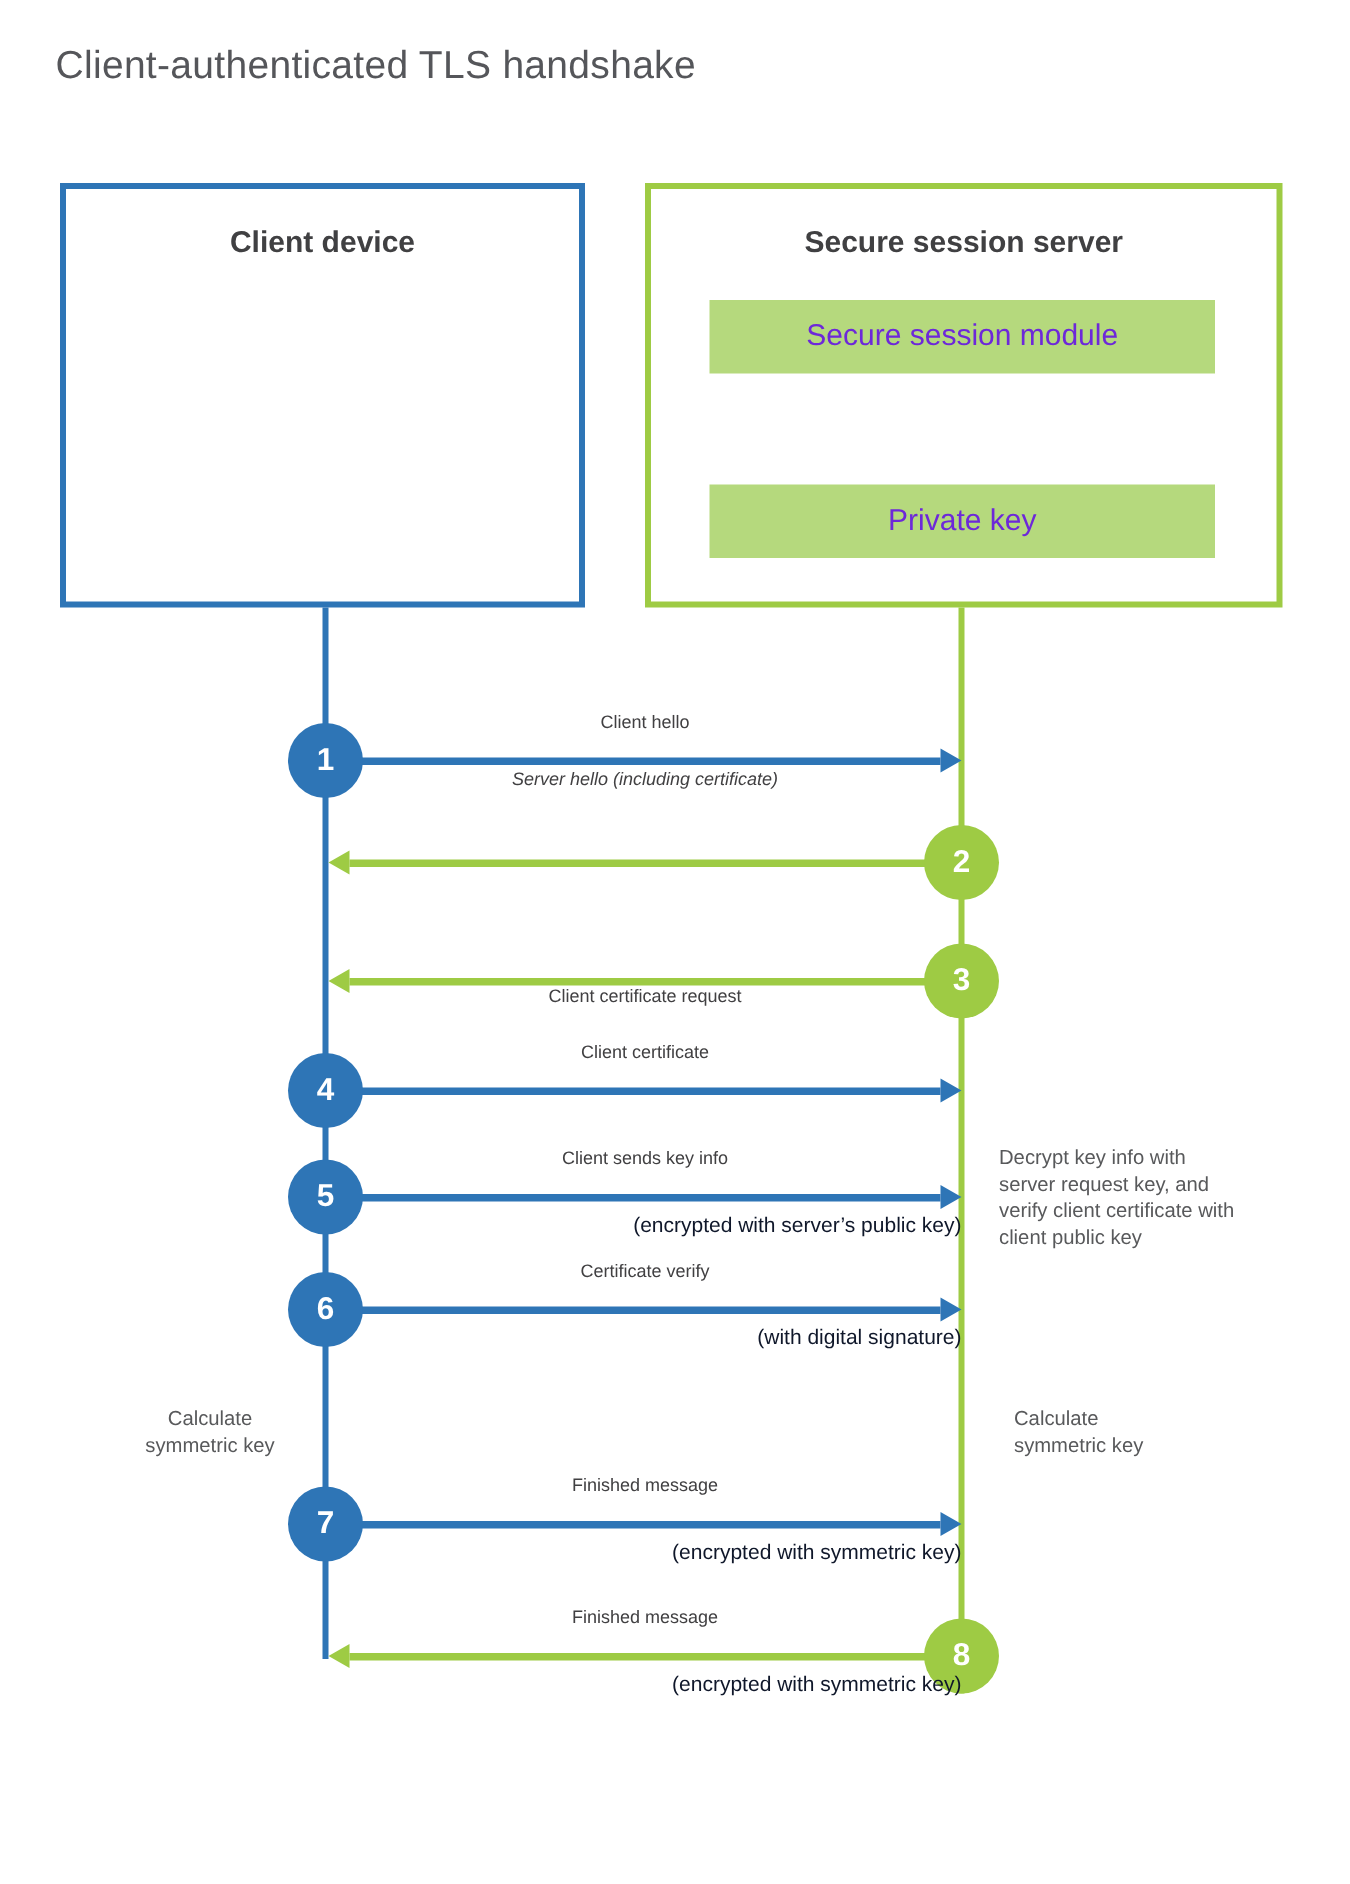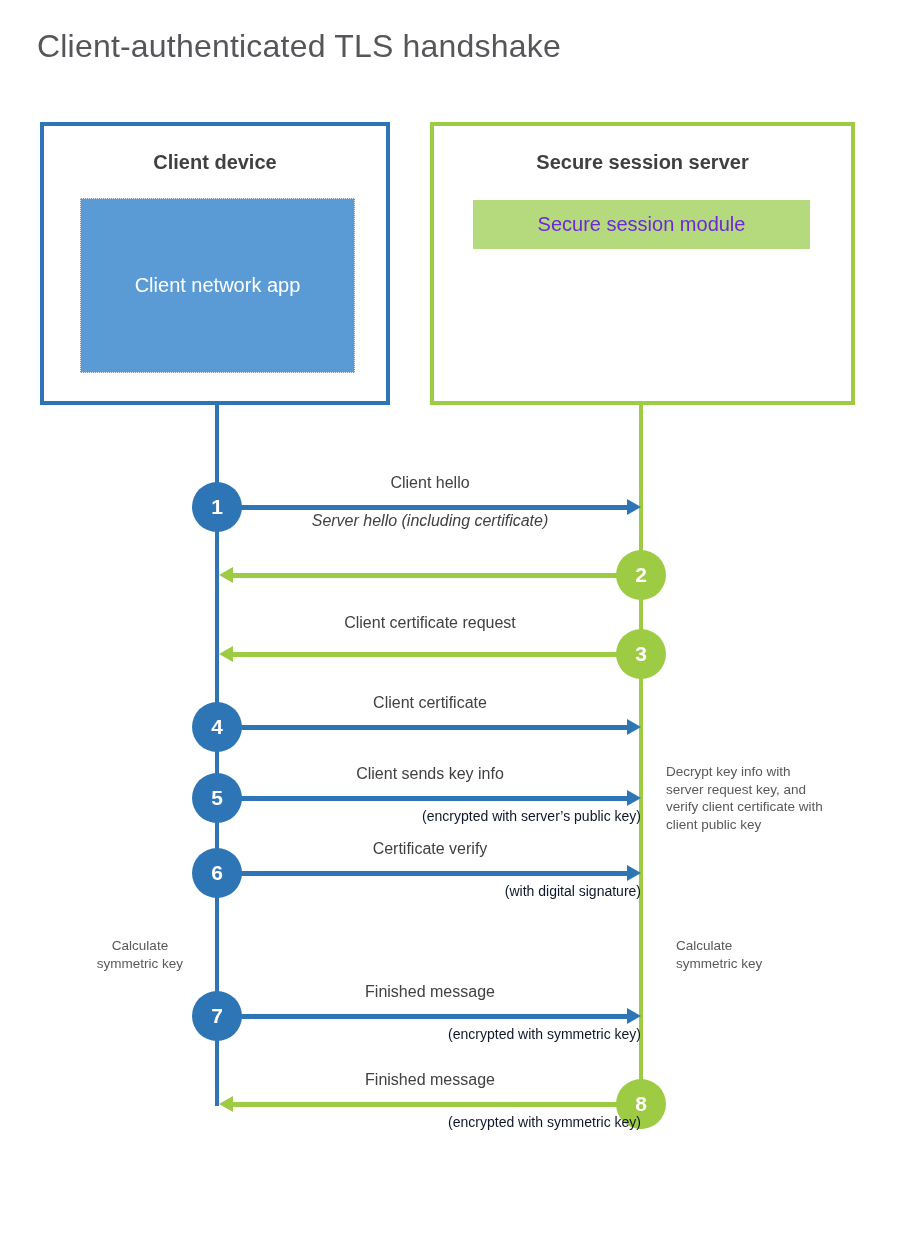--- a/index.html
+++ b/index.html
@@ -1,19 +1,19 @@
 <!DOCTYPE html>
 <html><head>
 <meta charset="utf-8">
 <style>
   html,body{margin:0;padding:0;background:#ffffff;}
   body{font-family:"Liberation Sans","DejaVu Sans",sans-serif;}
   #canvas{position:relative;width:900px;height:1256px;background:#ffffff;overflow:hidden;}
 
-  .page-title{position:absolute;left:37px;top:28px;font-size:32px;font-weight:400;color:#55565a;letter-spacing:.2px;}
+  .page-title{position:absolute;left:37px;top:28px;font-size:26px;font-weight:400;color:#55565a;letter-spacing:.2px;}
 
   
   .actor-box{position:absolute;top:122px;height:283px;background:#fff;box-sizing:border-box;}
   .client-box{left:40px;width:350px;border:4px solid #2e75b6;}
   .server-box{left:430px;width:425px;border:4px solid #9ecb44;}
   .actor-title{margin-top:25px;text-align:center;font-size:20px;font-weight:700;color:#404042;}
 
   .client-app{position:absolute;left:80px;top:198px;width:275px;height:175px;background:#5b9bd5;
     border:1px dotted #e9f0f8;box-sizing:border-box;display:flex;align-items:center;justify-content:center;}
   .client-app span{display:block;max-width:190px;text-align:center;color:#ffffff;font-size:20px;line-height:1.45;}
@@ -24,64 +24,62 @@
   
   .lifeline{position:absolute;width:4px;}
   .lifeline-client{left:215px;top:405px;height:701px;background:#2e75b6;}
   .lifeline-server{left:639px;top:405px;height:724px;background:#9ecb44;}
 
   
   .step-circle{position:absolute;width:50px;height:50px;border-radius:50%;color:#fff;
     font-size:21px;font-weight:700;display:flex;align-items:center;justify-content:center;}
   .step-bar{position:absolute;height:5px;}
   .step-head{position:absolute;width:0;height:0;border-top:8px solid transparent;border-bottom:8px solid transparent;}
-  .step-label{position:absolute;left:219px;width:422px;text-align:center;font-size:16px;color:#414042;}
+  .step-label{position:absolute;left:219px;width:422px;text-align:center;font-size:12px;color:#414042;}
   .step-sub{position:absolute;left:219px;width:422px;text-align:right;font-size:14px;color:#0f172a;}
 
   
   .side-note{position:absolute;font-size:13.5px;color:#58595b;line-height:1.3;}
   .note-calc-left{left:85px;top:937px;width:110px;text-align:center;}
   .note-calc-right{left:676px;top:937px;width:110px;text-align:left;}
   .note-decrypt{left:666px;top:763px;width:163px;text-align:left;}
 </style>
 </head>
 <body>
 
 <div id="canvas">
 
   <div class="page-title">Client-authenticated TLS handshake</div>
 
   <div class="actor-box client-box">
     <div class="actor-title">Client device</div>
   </div>
-  <div class="client-app">
-    <span>Client network app</span>
-  </div>
 
   <div class="actor-box server-box">
     <div class="actor-title">Secure session server</div>
   </div>
   <div class="server-bar" style="top:200px">Secure session module</div>
+  <div class="server-bar" style="top:323px">Private key</div>
 
   <div class="lifeline lifeline-client"></div>
   <div class="lifeline lifeline-server"></div>
 
   <div id="steps-layer">
       <div class="step-bar" style="top: 505px; background: rgb(46, 117, 182); left: 219px; width: 408px;"></div>
       <div class="step-head" style="top: 499px; left: 627px; border-left: 14px solid rgb(46, 117, 182);"></div>
       <div class="step-circle" style="left: 192px; top: 482px; background: rgb(46, 117, 182);">1</div>
       <div class="step-label" style="top: 474px;">Client hello</div>
       <div class="step-bar" style="top: 573px; background: rgb(158, 203, 68); left: 233px; width: 406px;"></div>
       <div class="step-head" style="top: 567px; left: 219px; border-right: 14px solid rgb(158, 203, 68);"></div>
       <div class="step-circle" style="left: 616px; top: 550px; background: rgb(158, 203, 68);">2</div>
       <div class="step-label" style="top: 512px; font-style: italic;">Server hello (including certificate)</div>
       <div class="step-bar" style="top: 652px; background: rgb(158, 203, 68); left: 233px; width: 406px;"></div>
       <div class="step-head" style="top: 646px; left: 219px; border-right: 14px solid rgb(158, 203, 68);"></div>
       <div class="step-circle" style="left: 616px; top: 629px; background: rgb(158, 203, 68);">3</div>
-      <div class="step-label" style="top: 614px; text-align: center;">Client certificate request</div>
+      <div class="step-label" style="top: 657px; text-align: center;">Client certificate request</div>
       <div class="step-bar" style="top: 725px; background: rgb(46, 117, 182); left: 219px; width: 408px;"></div>
       <div class="step-head" style="top: 719px; left: 627px; border-left: 14px solid rgb(46, 117, 182);"></div>
       <div class="step-circle" style="left: 192px; top: 702px; background: rgb(46, 117, 182);">4</div>
       <div class="step-label" style="top: 694px;">Client certificate</div>
       <div class="step-bar" style="top: 796px; background: rgb(46, 117, 182); left: 219px; width: 408px;"></div>
       <div class="step-head" style="top: 790px; left: 627px; border-left: 14px solid rgb(46, 117, 182);"></div>
       <div class="step-circle" style="left: 192px; top: 773px; background: rgb(46, 117, 182);">5</div>
       <div class="step-label" style="top: 765px;">Client sends key info</div>
       <div class="step-sub" style="top: 808px;">(encrypted with server’s public key)</div>
       <div class="step-bar" style="top: 871px; background: rgb(46, 117, 182); left: 219px; width: 408px;"></div>

